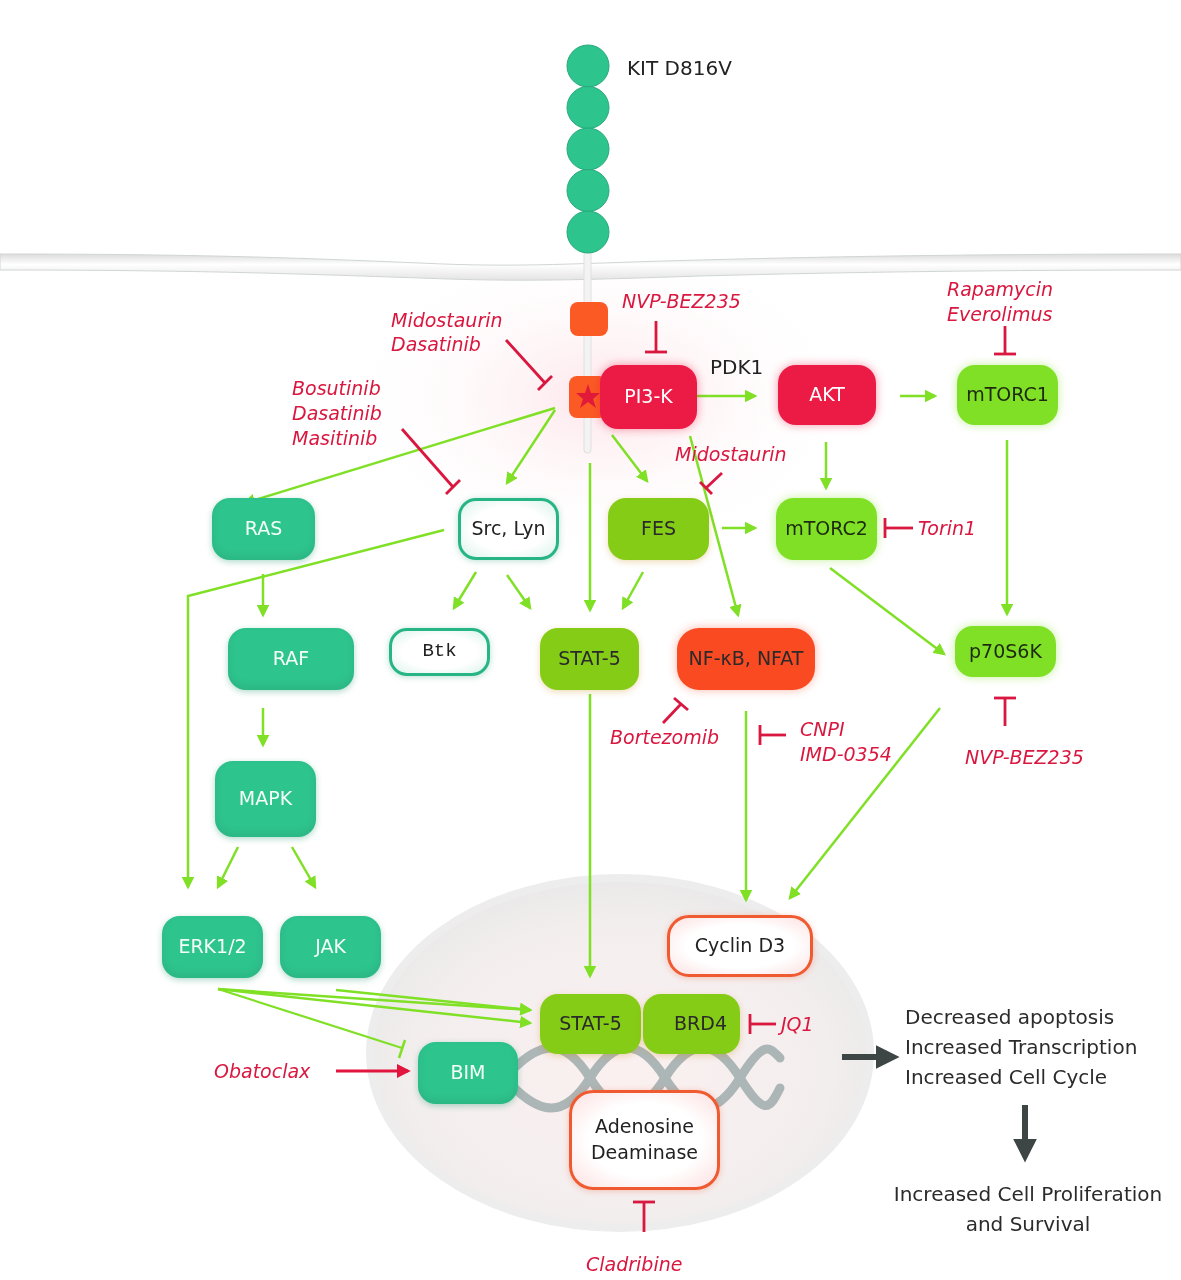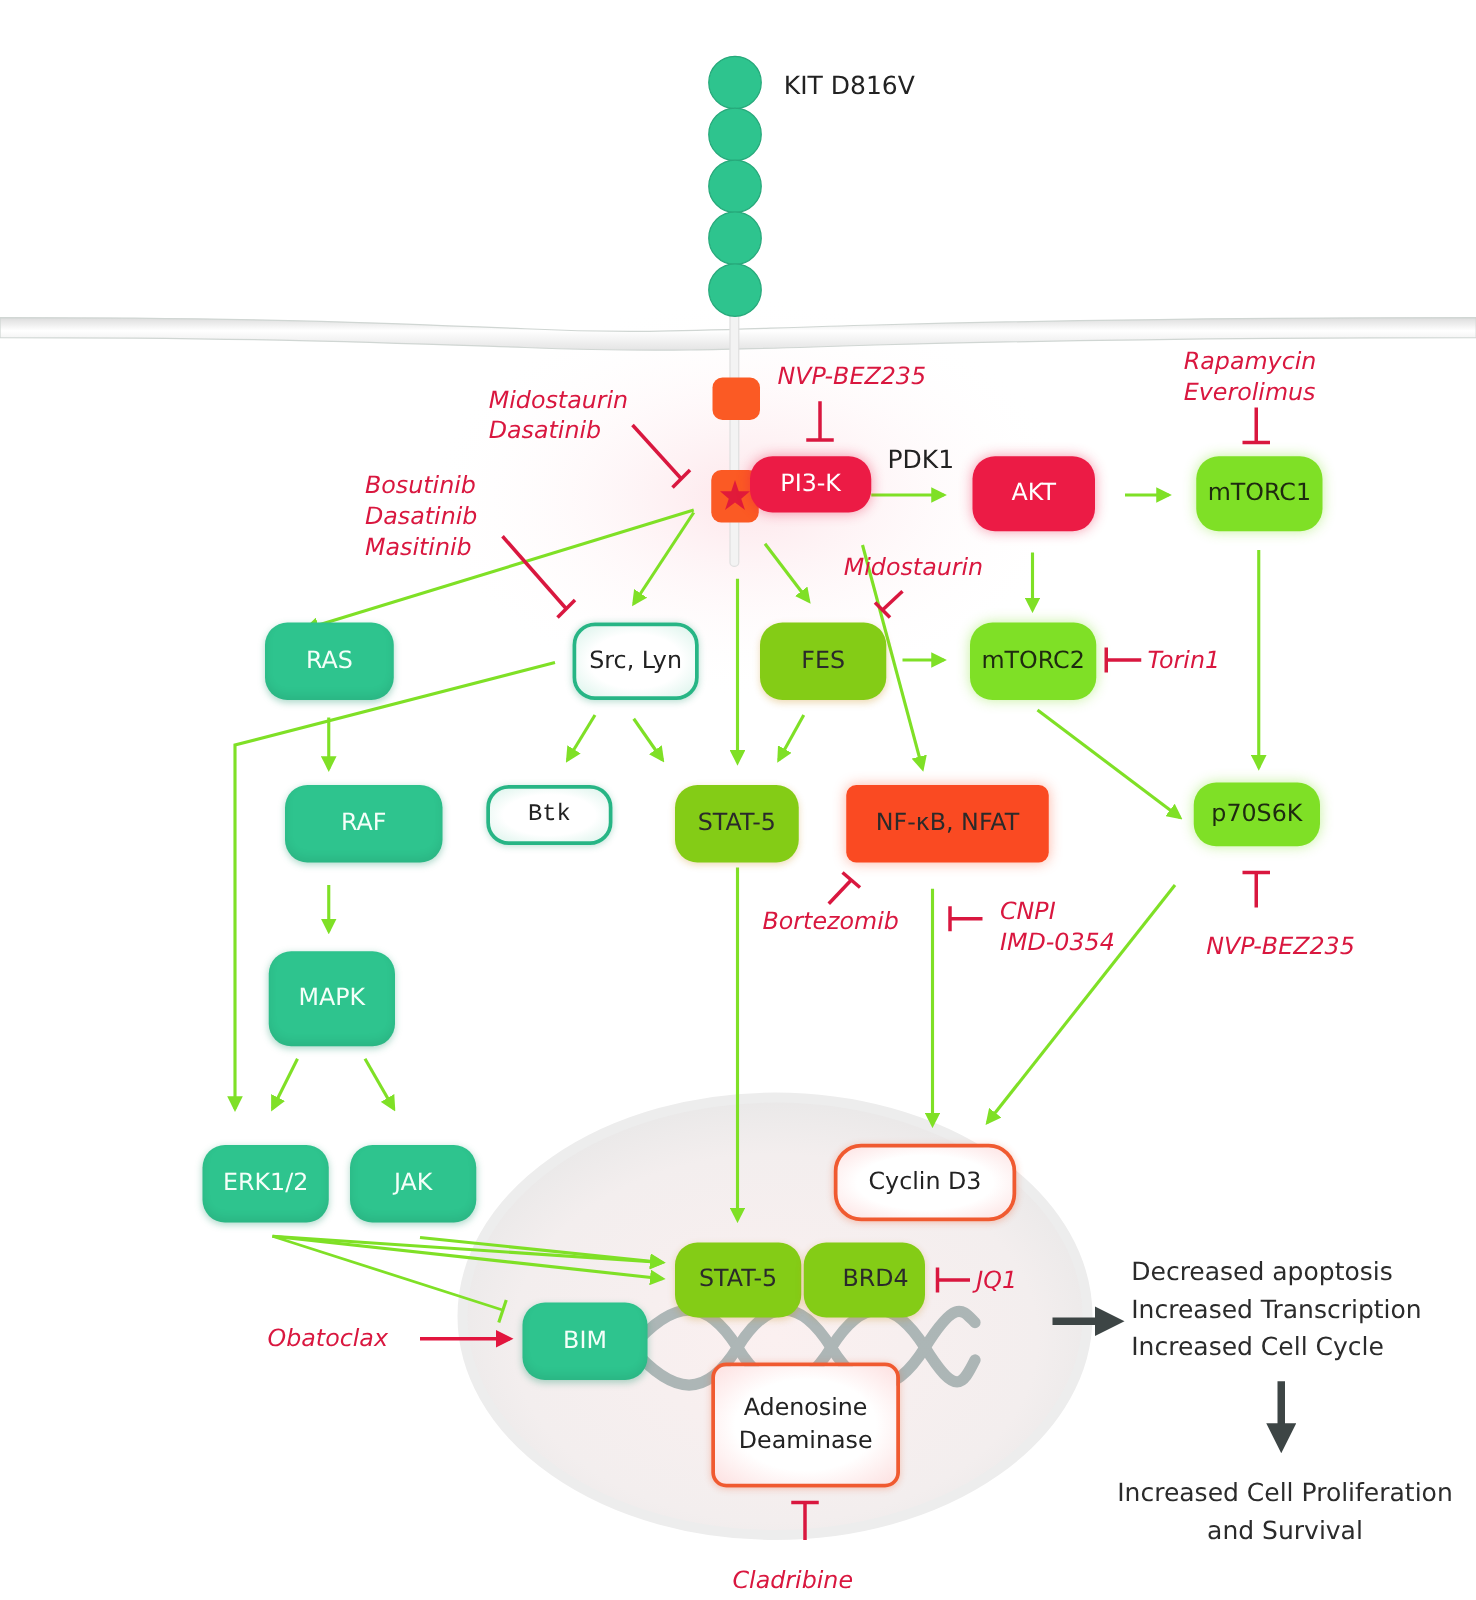--- a/index.html
+++ b/index.html
@@ -132,44 +132,44 @@
       </g>
 
     <rect x="570" y="284" width="38" height="34" rx="8" fill="#fb5a24"></rect>
     <rect x="569" y="358" width="38" height="42" rx="8" fill="#fb5a24"></rect>
     <polygon points="588,366 591,375 600,375 593,381 596,390 588,384 580,390 583,381 576,375 585,375" fill="#e11a3a"></polygon>
   </svg>
 
   <div class="label" style="left:627px;top:38px;font-size:20px;">KIT D816V</div>
   <div class="label" style="left:710px;top:337px;font-size:20px;">PDK1</div>
 
-  <div class="node crimson" style="left:600px;top:347px;width:97px;height:45px;">PI3-K</div>
+  <div class="node crimson" style="left:600px;top:347px;width:97px;height:64px;">PI3-K</div>
   <div class="node crimson" style="left:778px;top:347px;width:98px;height:60px;">AKT</div>
   <div class="node lime" style="left:957px;top:347px;width:101px;height:60px;">mTORC1</div>
 
   <div class="node teal" style="left:212px;top:480px;width:103px;height:62px;">RAS</div>
   <div class="node teal-outline" style="left:458px;top:480px;width:101px;height:62px;">Src, Lyn</div>
   <div class="node orange" style="left:608px;top:480px;width:101px;height:62px;">FES</div>
   <div class="node lime" style="left:776px;top:480px;width:101px;height:62px;">mTORC2</div>
 
   <div class="node teal" style="left:228px;top:610px;width:126px;height:62px;">RAF</div>
   <div class="node teal-outline" style="left:389px;top:610px;width:101px;height:48px;font-family:Liberation Mono, monospace;">Btk</div>
   <div class="node orange" style="left:540px;top:610px;width:99px;height:62px;">STAT-5</div>
-  <div class="node red-orange" style="left:677px;top:610px;width:162px;height:62px;border-radius:8px;">NF-κB, NFAT</div>
+  <div class="node red-orange" style="left:677px;top:610px;width:138px;height:62px;border-radius:22px;">NF-κB, NFAT</div>
   <div class="node lime" style="left:955px;top:608px;width:101px;height:51px;">p70S6K</div>
 
   <div class="node teal" style="left:215px;top:743px;width:101px;height:76px;">MAPK</div>
   <div class="node teal" style="left:162px;top:898px;width:101px;height:62px;">ERK1/2</div>
   <div class="node teal" style="left:280px;top:898px;width:101px;height:62px;">JAK</div>
 
   <div class="node red-outline" style="left:667px;top:897px;width:146px;height:62px;border-radius:22px;">Cyclin D3</div>
   <div class="node orange" style="left:540px;top:976px;width:101px;height:60px;">STAT-5</div>
   <div class="node orange" style="left:643px;top:976px;width:97px;height:60px;padding-left:18px;">BRD4</div>
   <div class="node teal" style="left:418px;top:1024px;width:100px;height:62px;">BIM</div>
-  <div class="node red-outline" style="left:569px;top:1072px;width:151px;height:100px;border-radius:12px;flex-direction:column;">
+  <div class="node red-outline" style="left:569px;top:1072px;width:151px;height:100px;border-radius:24px;flex-direction:column;">
     <span>Adenosine</span>
     <span>Deaminase</span>
   </div>
 
   <div class="drug" style="left:622px;top:271px;">NVP-BEZ235</div>
   <div class="drug" style="left:391px;top:290px;">Midostaurin</div>
   <div class="drug" style="left:391px;top:314px;">Dasatinib</div>
   <div class="drug" style="left:947px;top:259px;">Rapamycin</div>
   <div class="drug" style="left:947px;top:284px;">Everolimus</div>
   <div class="drug" style="left:292px;top:358px;">Bosutinib</div>

